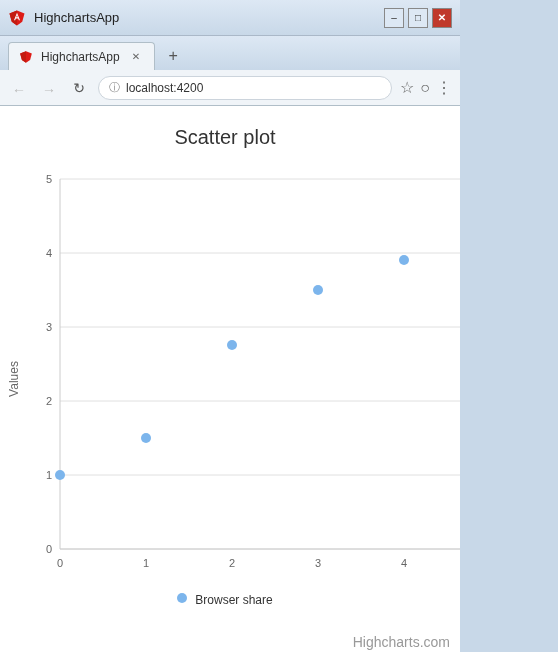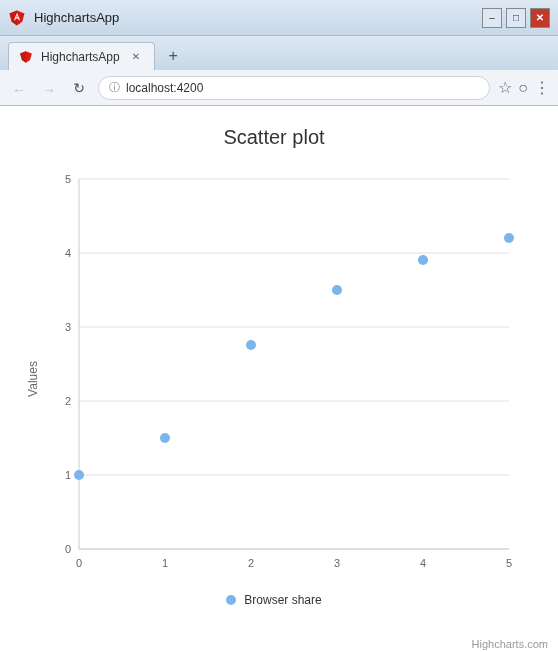--- a/index.html
+++ b/index.html
@@ -6,21 +6,21 @@
     body {
       font-family: Arial, sans-serif;
       background: #c8d8e8;
       width: 558px;
       height: 652px;
       overflow: hidden;
     }
 
     
     .window {
-      width: 558px;
+      width: 460px;
       height: 652px;
       display: flex;
       flex-direction: column;
     }
 
     .title-bar {
       background: linear-gradient(to bottom, #dde8f4, #c8d8e8);
       height: 36px;
       display: flex;
       align-items: center;
@@ -179,27 +179,27 @@
       font-weight: normal;
       color: #333;
       margin-bottom: 10px;
       margin-top: 10px;
     }
 
     .highcharts-credit {
       position: absolute;
       bottom: 2px;
       right: 10px;
-      font-size: 11px;
+      font-size: 14px;
       color: #999;
     }
 
     .legend {
       display: flex;
-      align-items: center;
+      align-items: flex-start;
       justify-content: center;
       gap: 8px;
       font-size: 12px;
       color: #333;
       margin-top: 4px;
     }
 
     .legend-dot {
       width: 10px;
       height: 10px;

